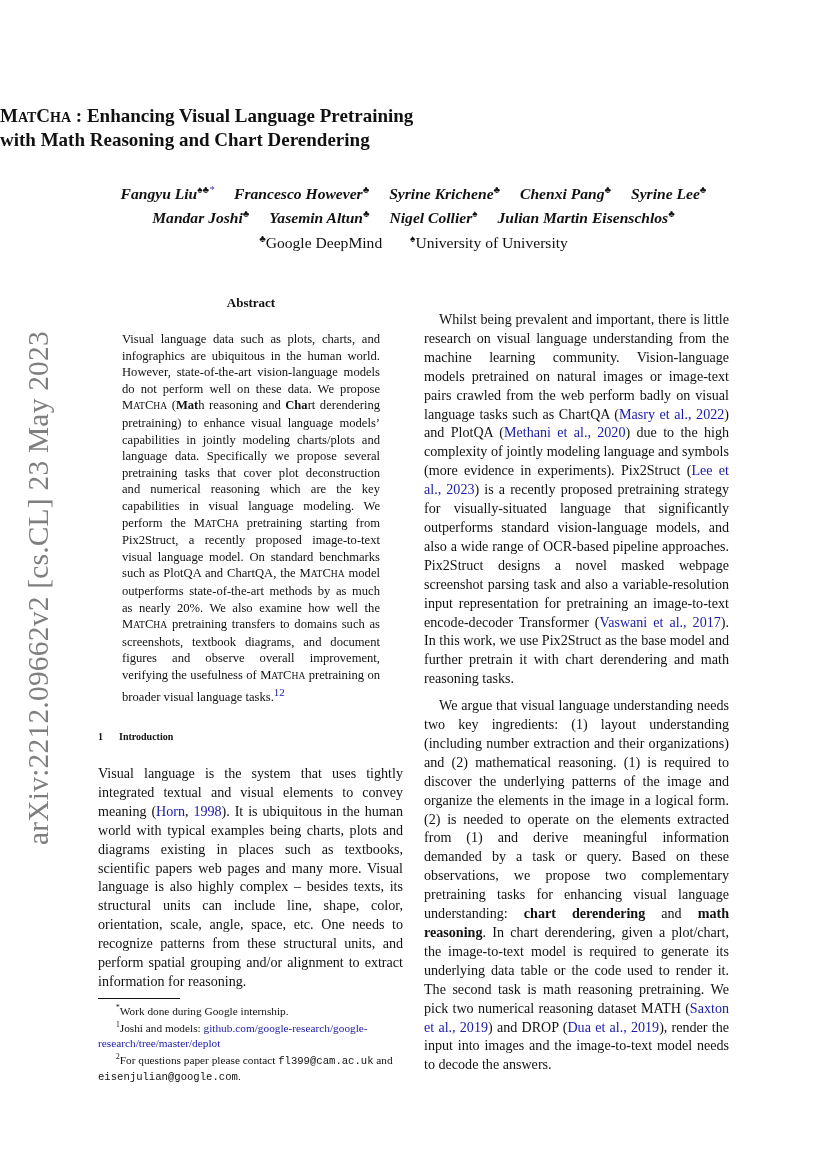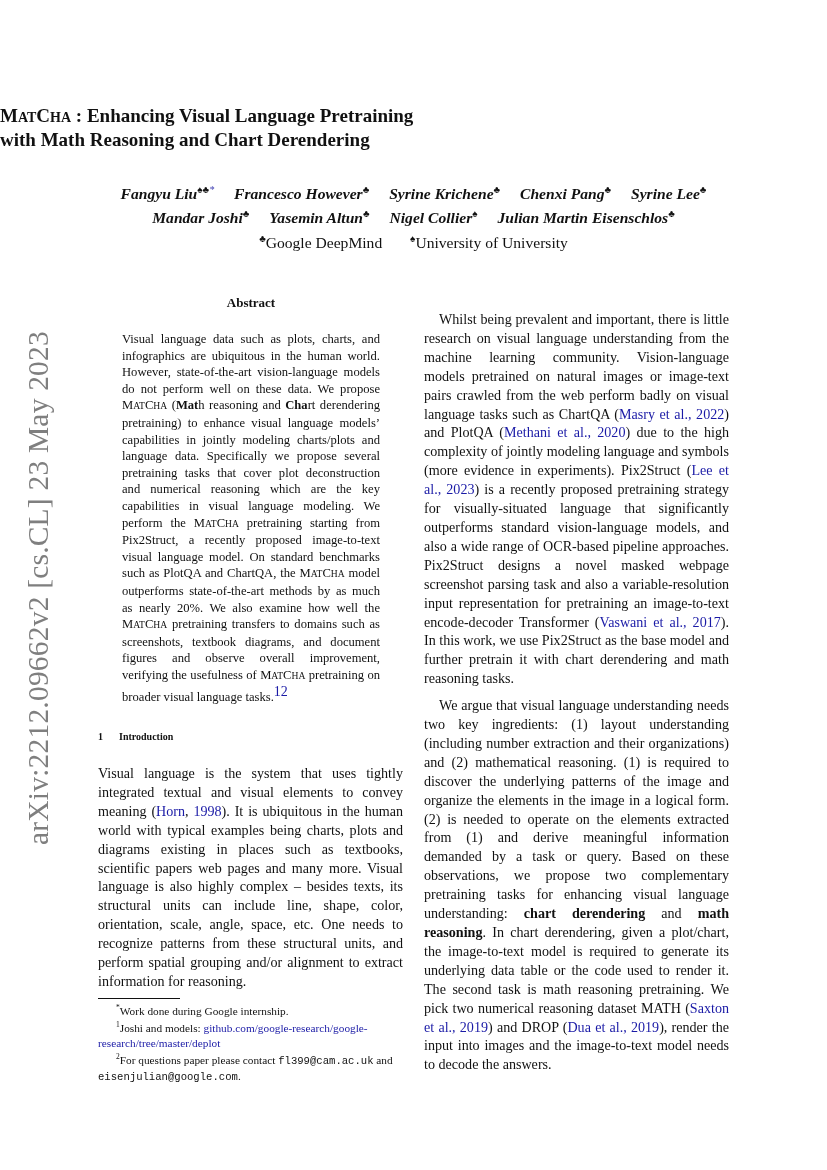--- a/index.html
+++ b/index.html
@@ -47,21 +47,21 @@
   .intro-body { left: 98px; width: 305px; top: 764px; }
   .cite { color: #1a1aa6; }
   .fn-rule { position: absolute; left: 98px; top: 998px; width: 82px; height: 1px; background: #111; }
   .footnotes { position: absolute; left: 98px; width: 305px; top: 1001px; font-size: 11.3px; line-height: 14.6px; }
   .footnotes .fn { text-indent: 18px; }
   .footnotes sup { font-size: 7.5px; }
   .mono { font-family: "Liberation Mono", "DejaVu Sans Mono", monospace; font-size: 10.6px; }
   .right-col { left: 424px; width: 305px; top: 304px; margin-top: 6px; }
   .right-col p { text-indent: 15px; }
   .right-col p + p { margin-top: 8px; }
-  sup.fnref { color: #1a1aa6; font-size: 14px; }
+  sup.fnref { color: #1a1aa6; font-size: 11px; }
 </style>
 </head>
 <body>
 
 <div class="arxiv-stamp">arXiv:2212.09662v2  [cs.CL]  23 May 2023</div>
 
 <div class="title">
   <div><span class="sc-big">M</span><span class="sc-small">AT</span><span class="sc-big">C</span><span class="sc-small">HA</span><span> : Enhancing Visual Language Pretraining</span></div>
   <div>with Math Reasoning and Chart Derendering</div>
 </div>

